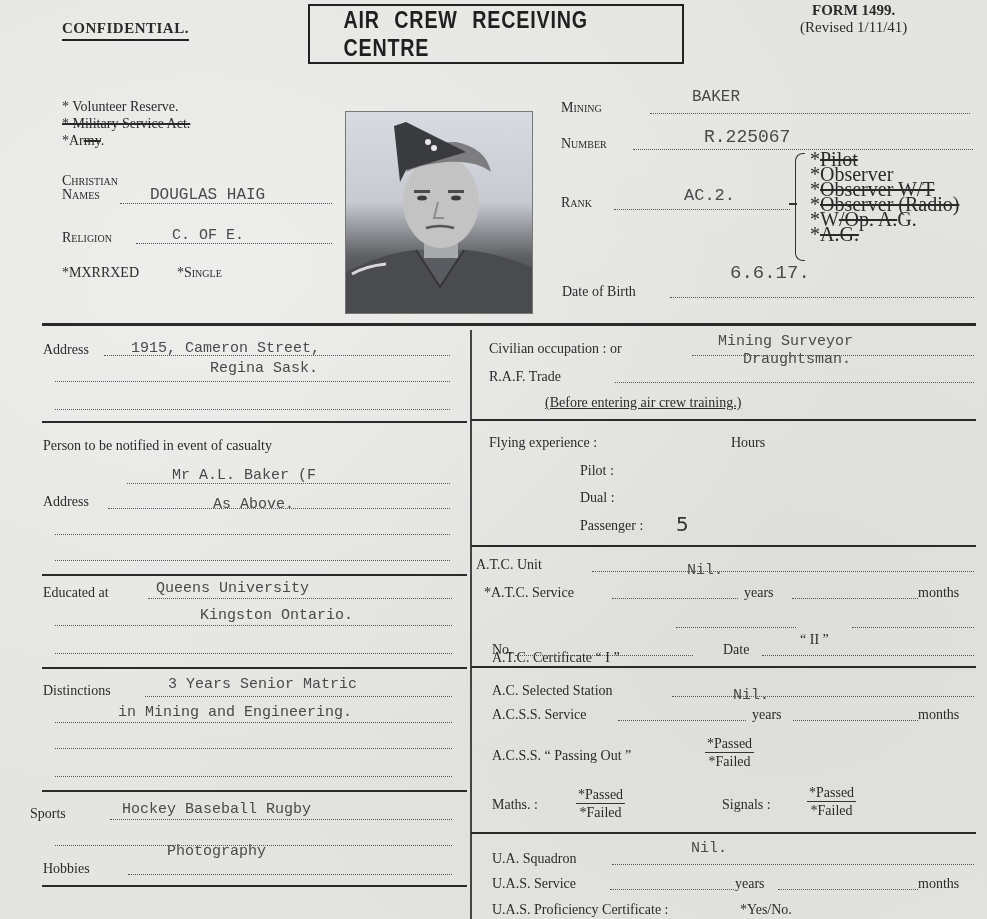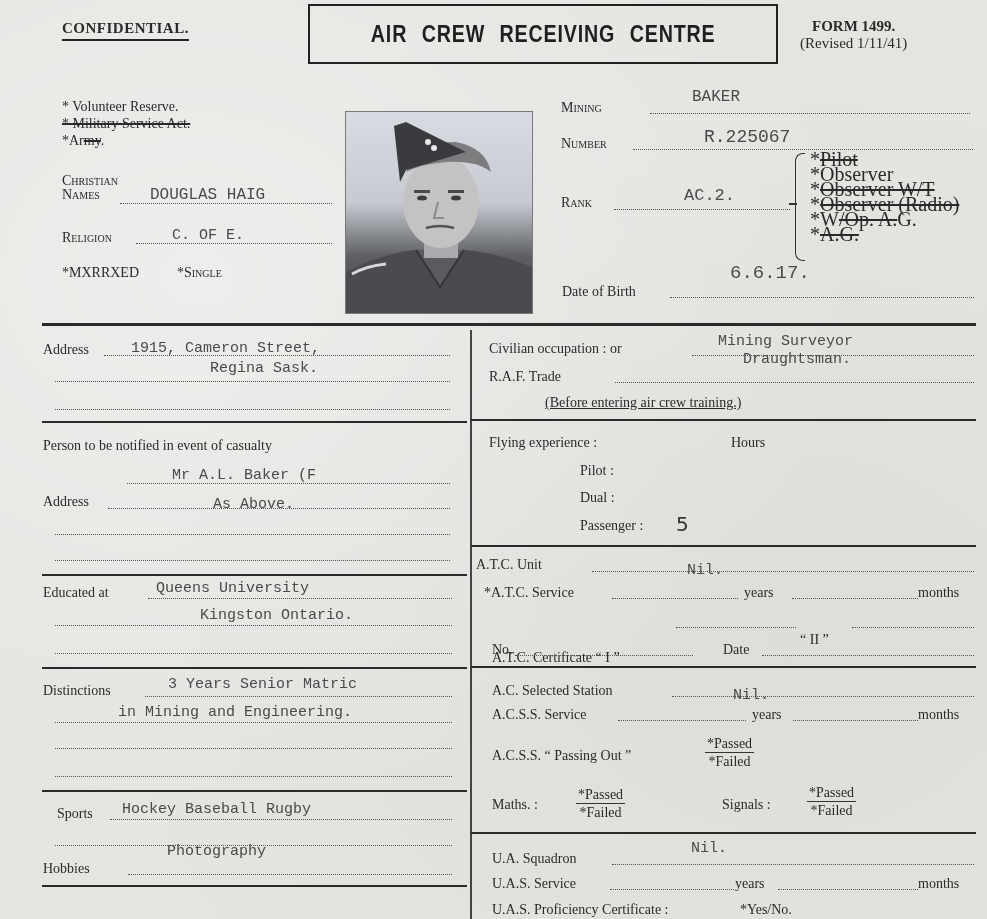--- a/index.html
+++ b/index.html
@@ -15,23 +15,23 @@
   }
   .typed { font-family: "Liberation Mono", "DejaVu Sans Mono", monospace; color: #4a4a4a; }
   .abs { position: absolute; white-space: nowrap; }
   .dots { position: absolute; border-bottom: 1.5px dotted #555; height: 0; }
   .sc { font-variant: small-caps; }
   .strike { text-decoration: line-through; text-decoration-thickness: 2px; }
   .hline { position: absolute; background: #2a2a2a; }
 
   
   .confidential { left: 62px; top: 20px; font-family: "Liberation Serif", serif; font-weight: bold; font-size: 15px; letter-spacing: 0.5px; border-bottom: 2px solid #222; padding-bottom: 2px; }
-  .titlebox { position: absolute; left: 308px; top: 4px; width: 470px; height: 60px; border: 2px solid #222; display: flex; align-items: center; justify-content: center; }
+  .titlebox { position: absolute; left: 308px; top: 4px; width: 376px; height: 60px; border: 2px solid #222; display: flex; align-items: flex-end; justify-content: center; }
   .titlebox span { font-family: "Liberation Sans", sans-serif; font-weight: bold; font-size: 24px; letter-spacing: 1px; transform: scaleX(0.82); word-spacing: 10px; color: #1f1f1f; }
-  .formno { left: 800px; top: 2px; text-align: center; font-family: "Liberation Serif", serif; font-size: 15px; line-height: 17px; margin-top: 16px; }
+  .formno { left: 800px; top: 2px; text-align: center; font-family: "Liberation Serif", serif; font-size: 15px; line-height: 17px; }
   .formno .b { font-weight: bold; }
 
   .small { font-family: "Liberation Serif", serif; font-size: 14px; }
   .photo { position: absolute; left: 345px; top: 111px; width: 188px; height: 203px; background: linear-gradient(180deg, #d8dbe2 0%, #c7cad1 45%, #5d5f63 72%, #3f4044 100%); border: 1px solid #777; overflow: hidden; }
   .photo svg { position: absolute; left: 0; top: 0; }
 
   .brace { position: absolute; left: 795px; top: 153px; width: 10px; height: 108px; border-left: 1.5px solid #333; border-top: 1.5px solid #333; border-bottom: 1.5px solid #333; border-radius: 8px 0 0 8px; }
   .bracepoint { position: absolute; left: 789px; top: 203px; width: 8px; height: 1.5px; background: #333; }
 
   .vline { position: absolute; left: 470px; top: 330px; width: 1.5px; height: 589px; background: #444; }
@@ -156,21 +156,21 @@
 
 <div class="abs small" style="left:43px; top:683px;">Distinctions</div>
 <div class="dots" style="left:145px; top:696px; width:307px;"></div>
 <div class="abs typed" style="left:168px; top:676px; font-size:15px;">3 Years Senior Matric</div>
 <div class="abs typed" style="left:118px; top:704px; font-size:15px;">in Mining and Engineering.</div>
 <div class="dots" style="left:55px; top:722px; width:397px;"></div>
 <div class="dots" style="left:55px; top:748px; width:397px;"></div>
 <div class="dots" style="left:55px; top:776px; width:397px;"></div>
 <div class="hline" style="left:42px; top:790px; width:425px; height:1.5px;"></div>
 
-<div class="abs small" style="left:57px; top:806px;text-align:right;">Sports</div>
+<div class="abs small" style="left:30px; top:806px;text-align:right;">Sports</div>
 <div class="dots" style="left:110px; top:819px; width:342px;"></div>
 <div class="abs typed" style="left:122px; top:801px; font-size:15px;">Hockey Baseball Rugby</div>
 <div class="dots" style="left:55px; top:845px; width:397px;"></div>
 <div class="abs typed" style="left:167px; top:843px; font-size:15px;">Photography</div>
 <div class="abs small" style="left:43px; top:861px;">Hobbies</div>
 <div class="dots" style="left:128px; top:874px; width:324px;"></div>
 <div class="hline" style="left:42px; top:885px; width:425px; height:1.5px;"></div>
 
 <div class="abs small" style="left:489px; top:341px;">Civilian occupation : or</div>
 <div class="dots" style="left:692px; top:355px; width:282px;"></div>

